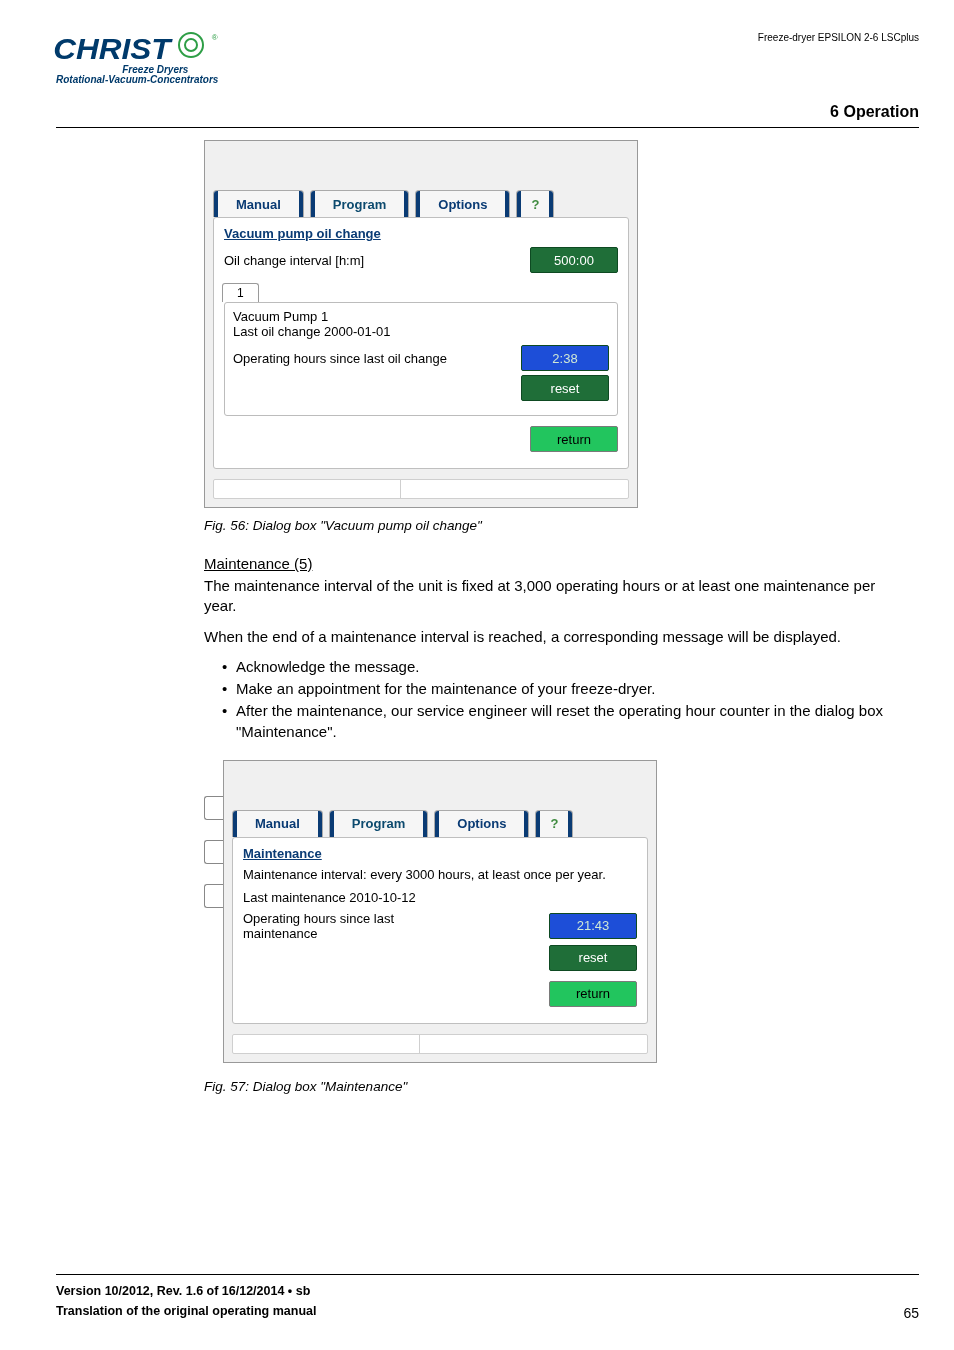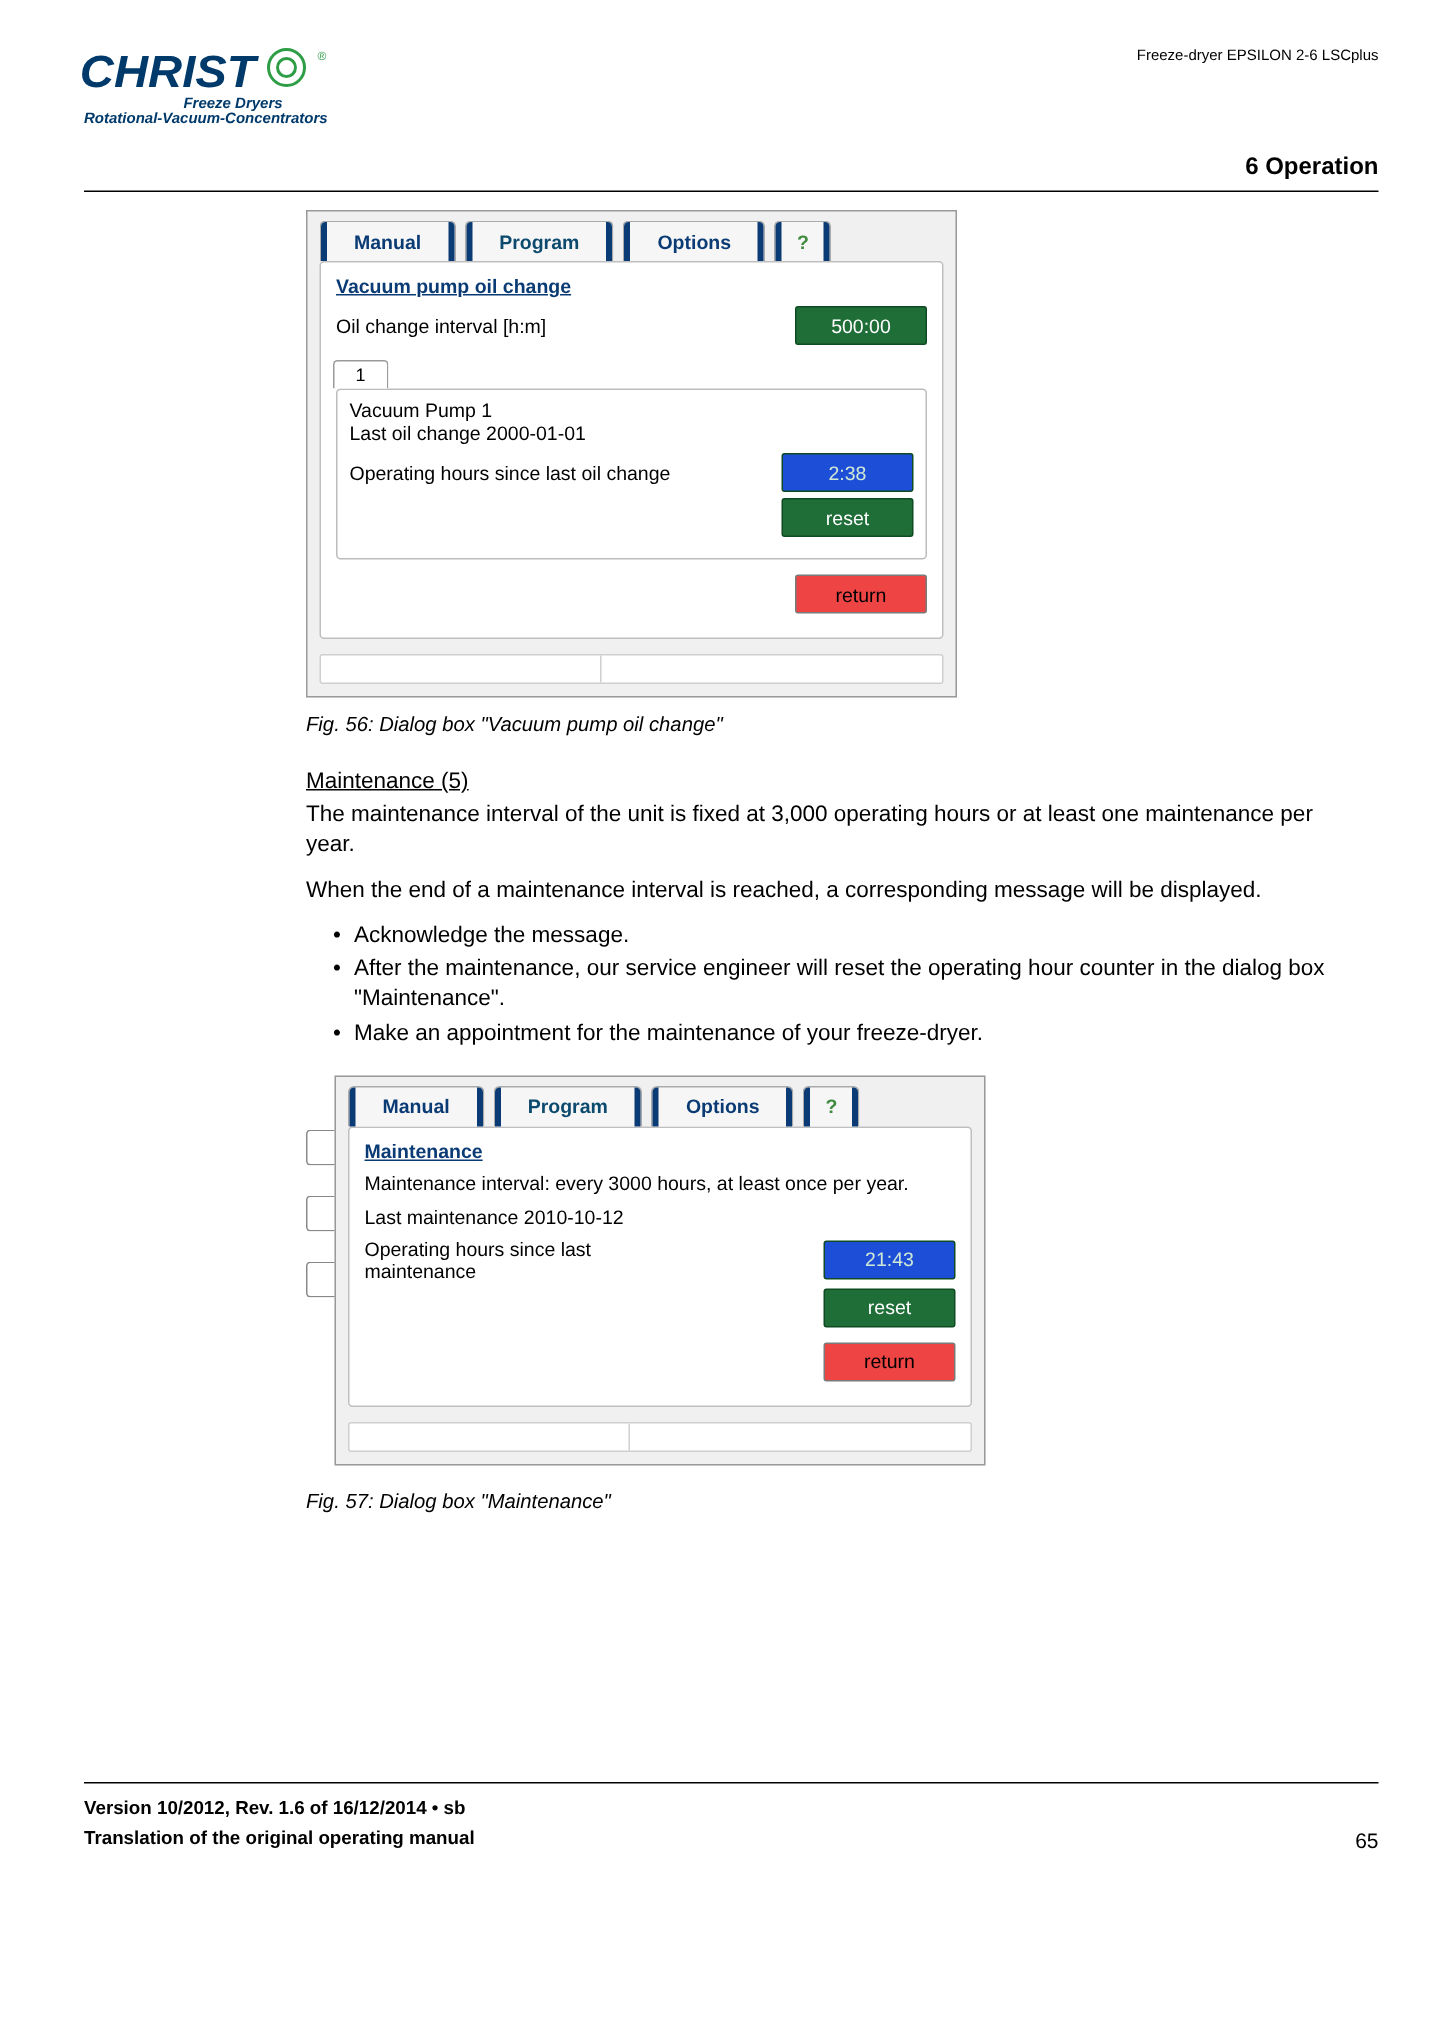--- a/index.html
+++ b/index.html
@@ -81,20 +81,21 @@
     width: 432px;
     border: 1px solid #999;
     background: #f0f0f0;
     font-size: 13px;
     margin-bottom: 10px;
   }
   .tabrow {
     display: flex;
     gap: 0;
     padding: 6px 8px 0 8px;
+    margin-top: 43px;
   }
   .tab {
     display: inline-flex;
     align-items: center;
     justify-content: center;
     height: 26px;
     border: 1px solid #aaa;
     background: #f6f6f6;
     font-weight: bold;
     font-size: 13px;
@@ -148,21 +149,21 @@
   .valbox.green {
     background: #1f6e38;
     color: #fff;
     border-color: #0e4a22;
   }
   .valbox.green.dim {
     background: #1d4ed8;
     color: #cfe8d5;
   }
   .btn.white {
-    background: #ef4444;
+    background: #22c55e;
     color: #000;
   }
   .mini-tab {
     display: inline-block;
     border: 1px solid #9a9a9a;
     border-bottom: none;
     border-top-left-radius: 3px;
     border-top-right-radius: 3px;
     padding: 2px 14px;
     background: #fff;
@@ -331,22 +332,22 @@
       <div class="statusbar"><span class="seg"></span></div>
     </div>
 
     <div class="figcap">Fig. 56: Dialog box "Vacuum pump oil change"</div>
 
     <div class="subhead">Maintenance (5)</div>
     <p class="body">The maintenance interval of the unit is fixed at 3,000 operating hours or at least one maintenance per year.</p>
     <p class="body">When the end of a maintenance interval is reached, a corresponding message will be displayed.</p>
     <ul class="bullets">
       <li>Acknowledge the message.</li>
+      <li>Make an appointment for the maintenance of your freeze-dryer.</li>
       <li>After the maintenance, our service engineer will reset the operating hour counter in the dialog box "Maintenance".</li>
-      <li>Make an appointment for the maintenance of your freeze-dryer.</li>
     </ul>
 
     <div class="dlg2-wrap">
       <div class="sideicons">
         <div class="sideicon"></div>
         <div class="sideicon"></div>
         <div class="sideicon"></div>
       </div>
       <div class="dialog">
         <div class="tabrow">

